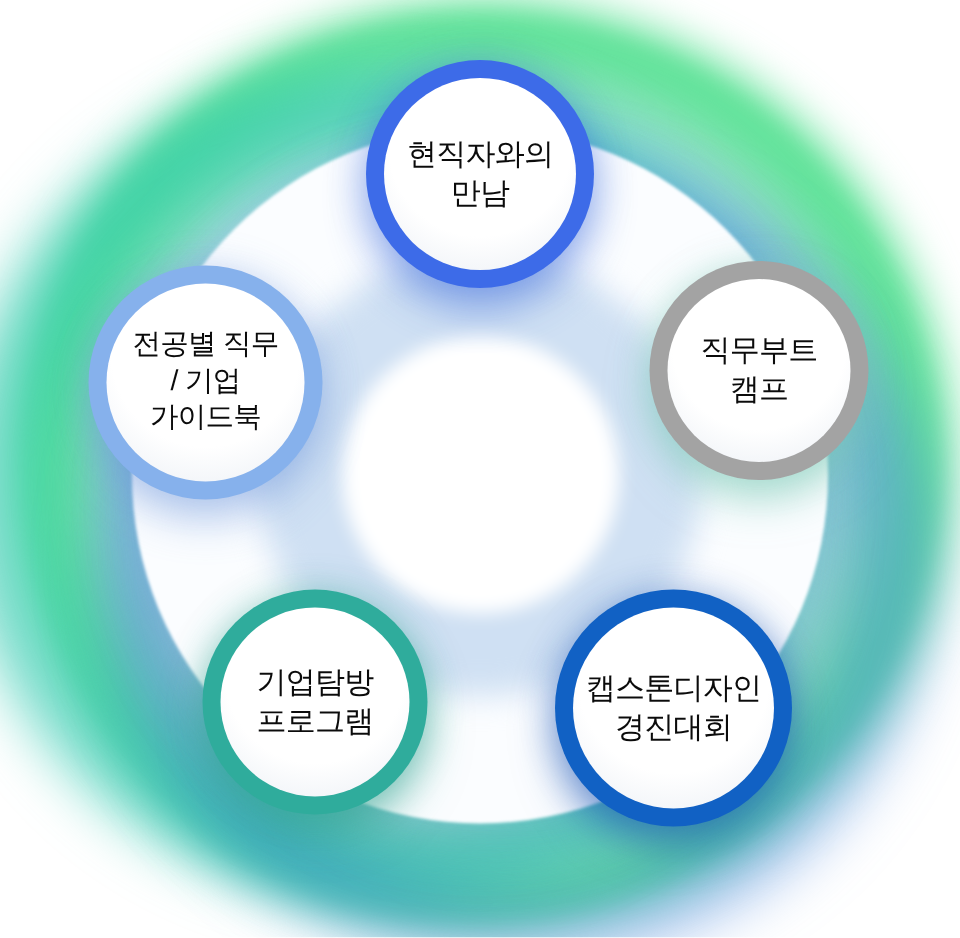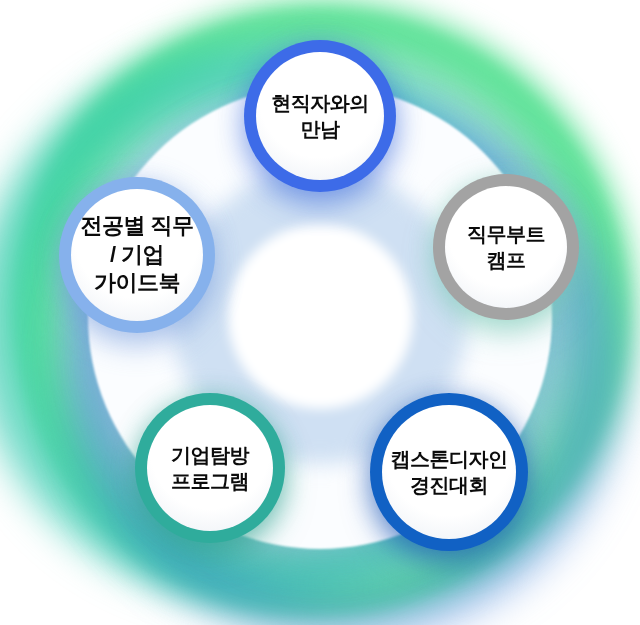--- a/index.html
+++ b/index.html
@@ -77,37 +77,37 @@
   }
   .node-inner {
     width: 100%; height: 100%;
     border-radius: 50%;
     background: radial-gradient(circle at 50% 35%, #ffffff 58%, #f1f4f8 85%, #e6eaef 100%);
     display: flex; align-items: center; justify-content: center;
     text-align: center;
   }
   .node-label {
     white-space: pre-line;
-    font-weight: 700;
+    font-weight: 400;
     font-size: 20px;
     line-height: 1.3;
     letter-spacing: -0.5px;
     color: #0b0b0b;
   }
   .node-top  { left: 244px; top: 40px;  width: 152px; height: 152px;
                box-shadow: 0 14px 28px rgba(50,100,220,0.45), 0 0 26px rgba(50,100,220,0.25); }
   .node-right{ left: 433px; top: 174px; width: 146px; height: 146px;
                box-shadow: 0 14px 28px rgba(120,200,180,0.55), 0 0 24px rgba(120,200,180,0.3); }
   .node-left { left: 59px;  top: 177px; width: 156px; height: 156px;
                box-shadow: 0 14px 28px rgba(110,150,220,0.45), 0 0 24px rgba(110,150,220,0.25); }
   .node-bl   { left: 135px; top: 393px; width: 150px; height: 150px;
                box-shadow: 0 14px 28px rgba(40,160,140,0.5), 0 0 24px rgba(40,160,140,0.3); }
   .node-br   { left: 370px; top: 393px; width: 158px; height: 158px;
                box-shadow: 0 14px 28px rgba(20,80,180,0.5), 0 0 24px rgba(20,80,180,0.3); }
-  .node-left .node-label { font-size: 22px; }
+  .node-left .node-label { font-size: 19px; }
 </style>
 </head>
 <body>
 
 <div class="canvas">
 
   <div class="layer glow-fill"></div>
   <div class="layer glow-green"></div>
   <div class="layer glow-teal"></div>
   <div class="layer glow-blue"></div>

